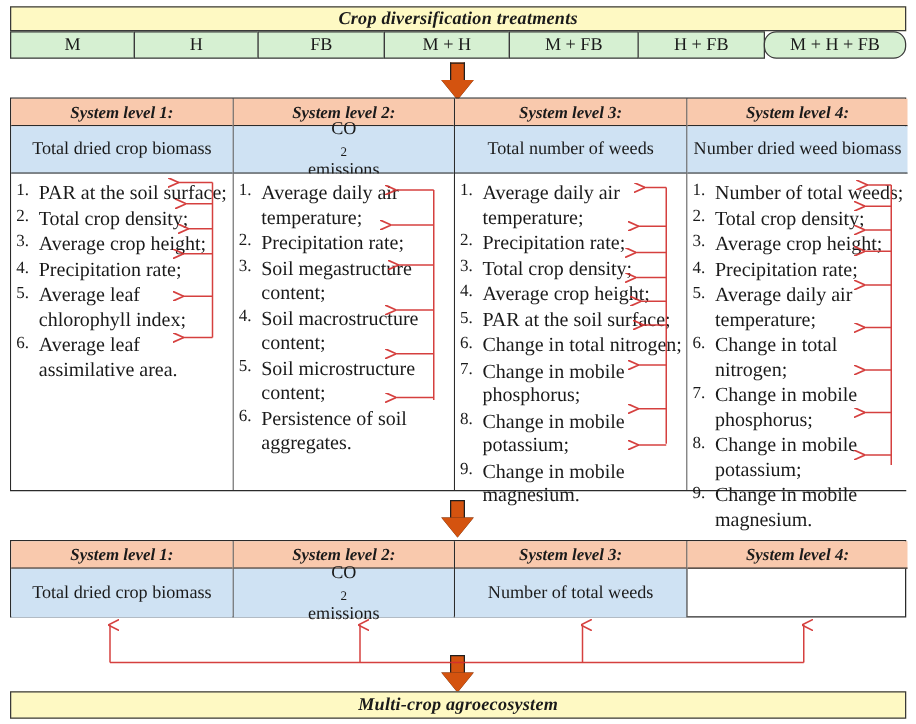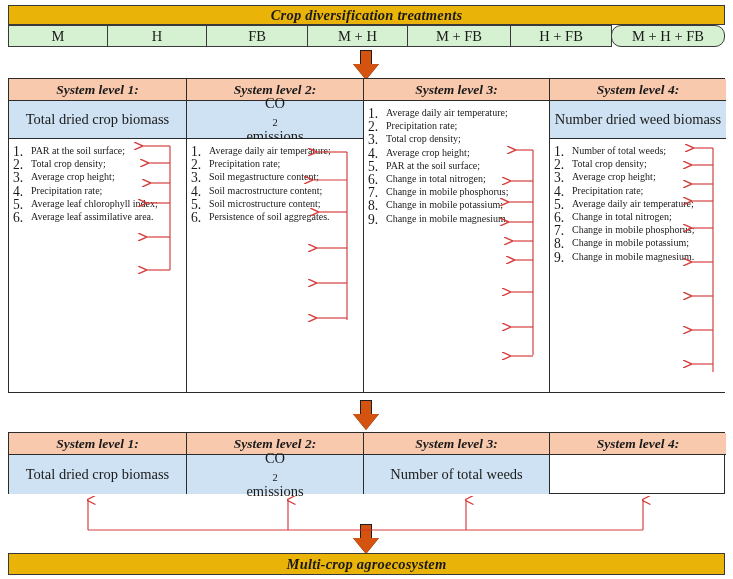--- a/index.html
+++ b/index.html
@@ -17,21 +17,21 @@
   .band{
     position:absolute;
     box-sizing:border-box;
     border:1px solid #3a3a3a;
     display:flex;
     align-items:center;
     justify-content:center;
     text-align:center;
   }
   .green-title{
-    background:#eab308;
+    background:#fef9c3;
     font-style:italic;
     font-weight:700;
     font-size:14.5px;
     letter-spacing:.2px;
   }
   .treat-cell{
     background:#d6f0d2;
     font-size:14.5px;
     font-weight:400;
   }
@@ -68,21 +68,21 @@
   .varlist{
     padding:6px 2px 0 2px;
     background:#ffffff;
     height:calc(100% - 60px);
     box-sizing:border-box;
     position:relative;
   }
   ol.vars{
     margin:0;padding:0;list-style:none;
     counter-reset:v;
-    font-size:10px;
+    font-size:16px;
     line-height:1.22;
   }
   ol.vars li{
     counter-increment:v;
     position:relative;
     padding-left:20px;
     margin:0 0 1px 0;
   }
   ol.vars li::before{
     content:counter(v) ".";
@@ -208,20 +208,23 @@
           <li>Soil macrostructure content;</li>
           <li>Soil microstructure content;</li>
           <li>Persistence of soil aggregates.</li>
         </ol>
       </div>
     </div>
 
     <div class="col" style="left:355px;width:186px;">
       <div class="lvl-head">
         <span>System level 3:</span>
+      </div>
+      <div class="lvl-name">
+        <span>Total number of weeds</span>
       </div>
       <div class="varlist">
         <ol class="vars">
           <li>Average daily air temperature;</li>
           <li>Precipitation rate;</li>
           <li>Total crop density;</li>
           <li>Average crop height;</li>
           <li>PAR at the soil surface;</li>
           <li>Change in total nitrogen;</li>
           <li>Change in mobile phosphorus;</li>

